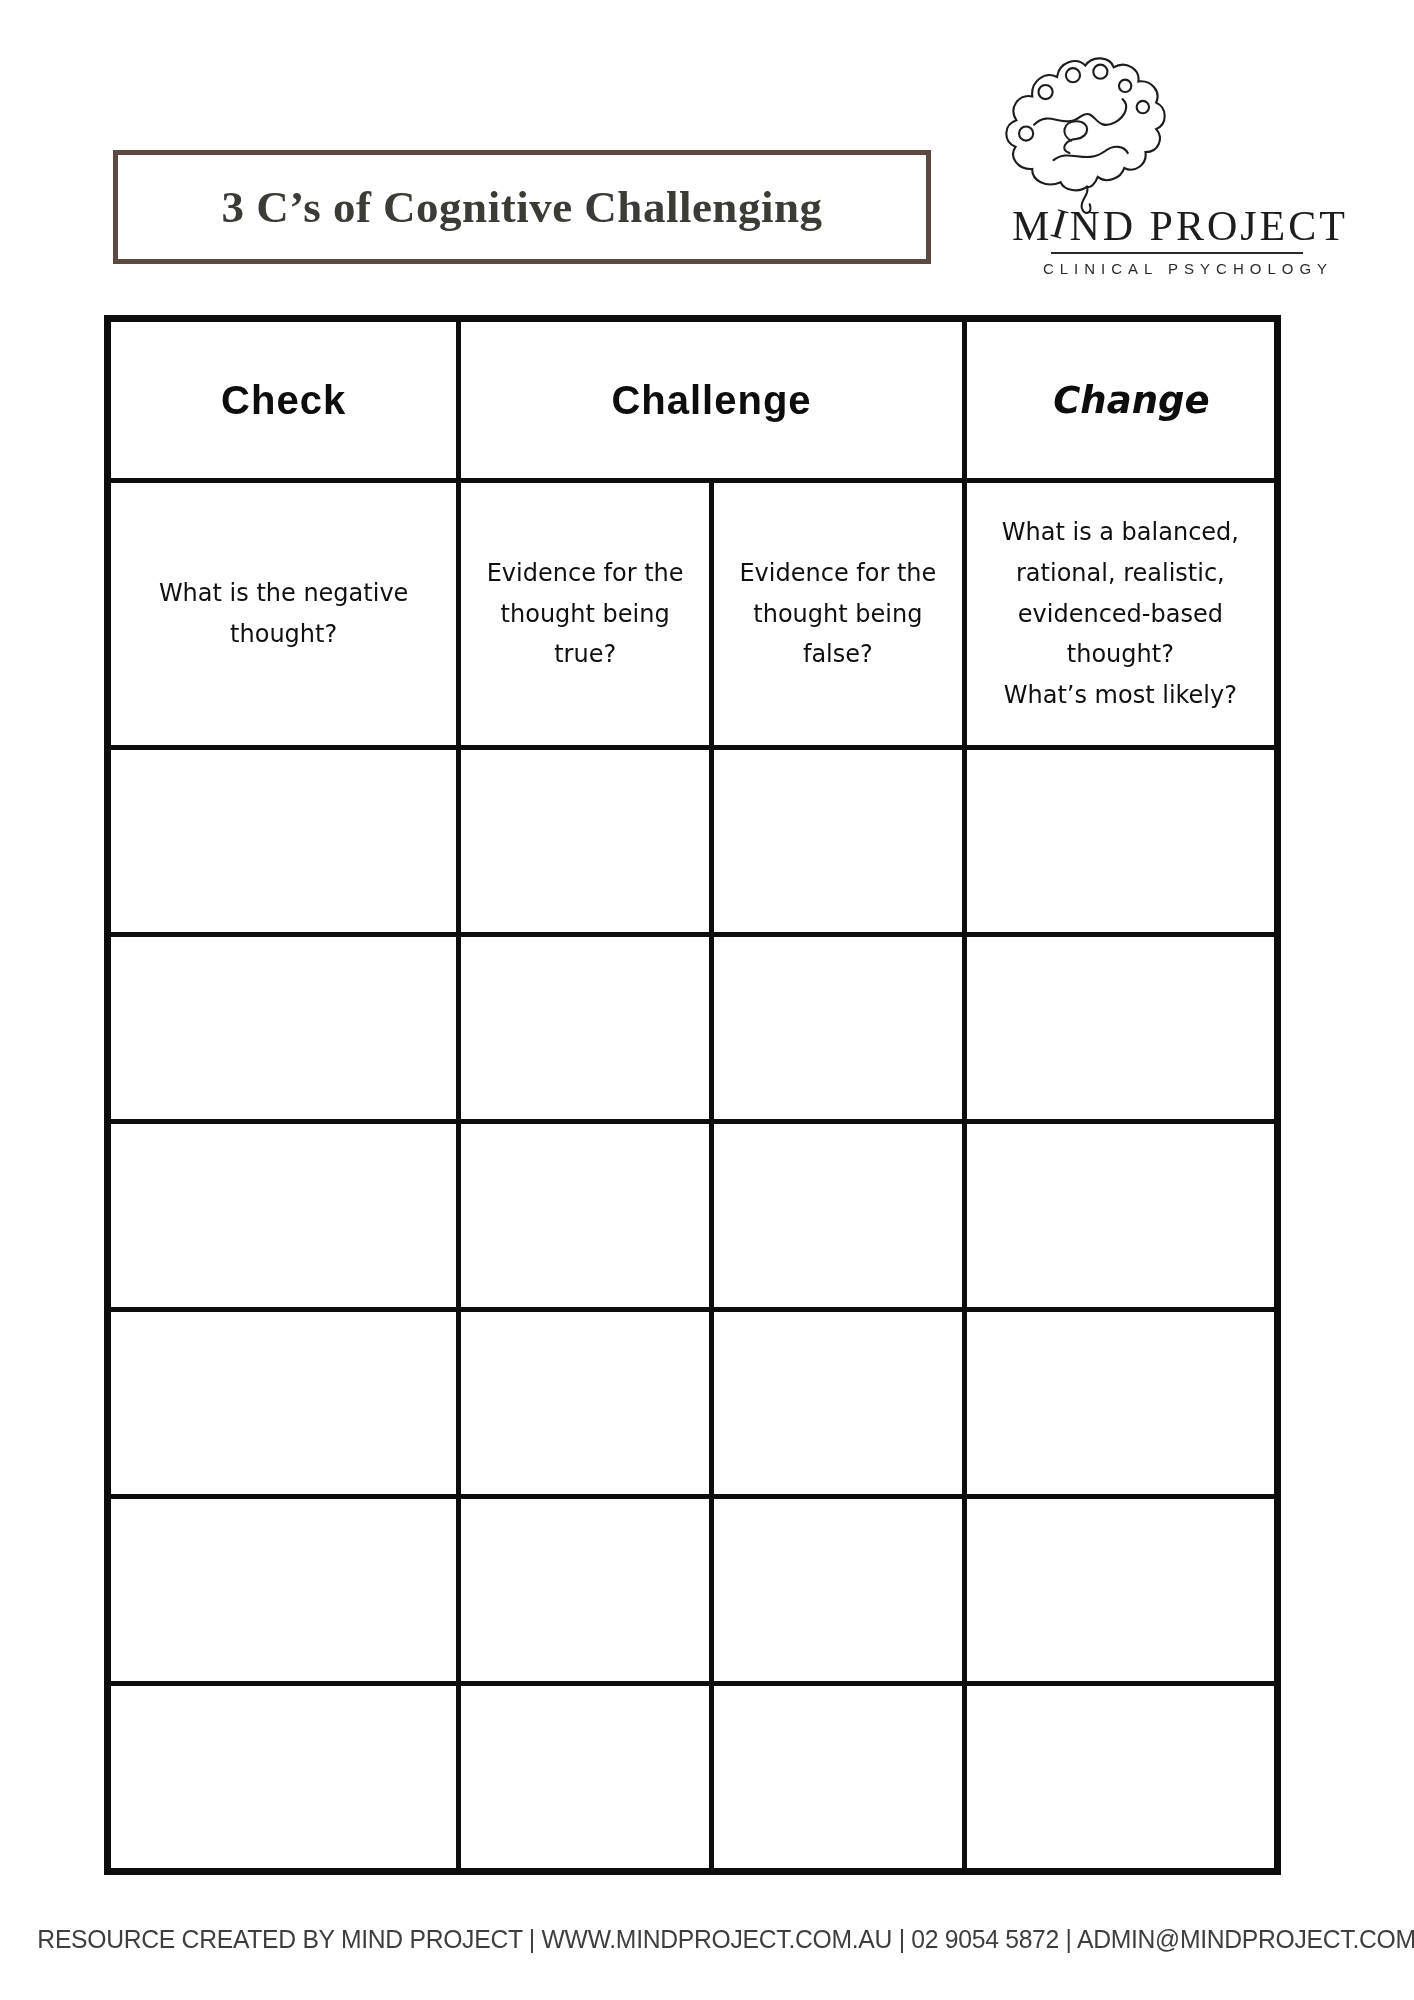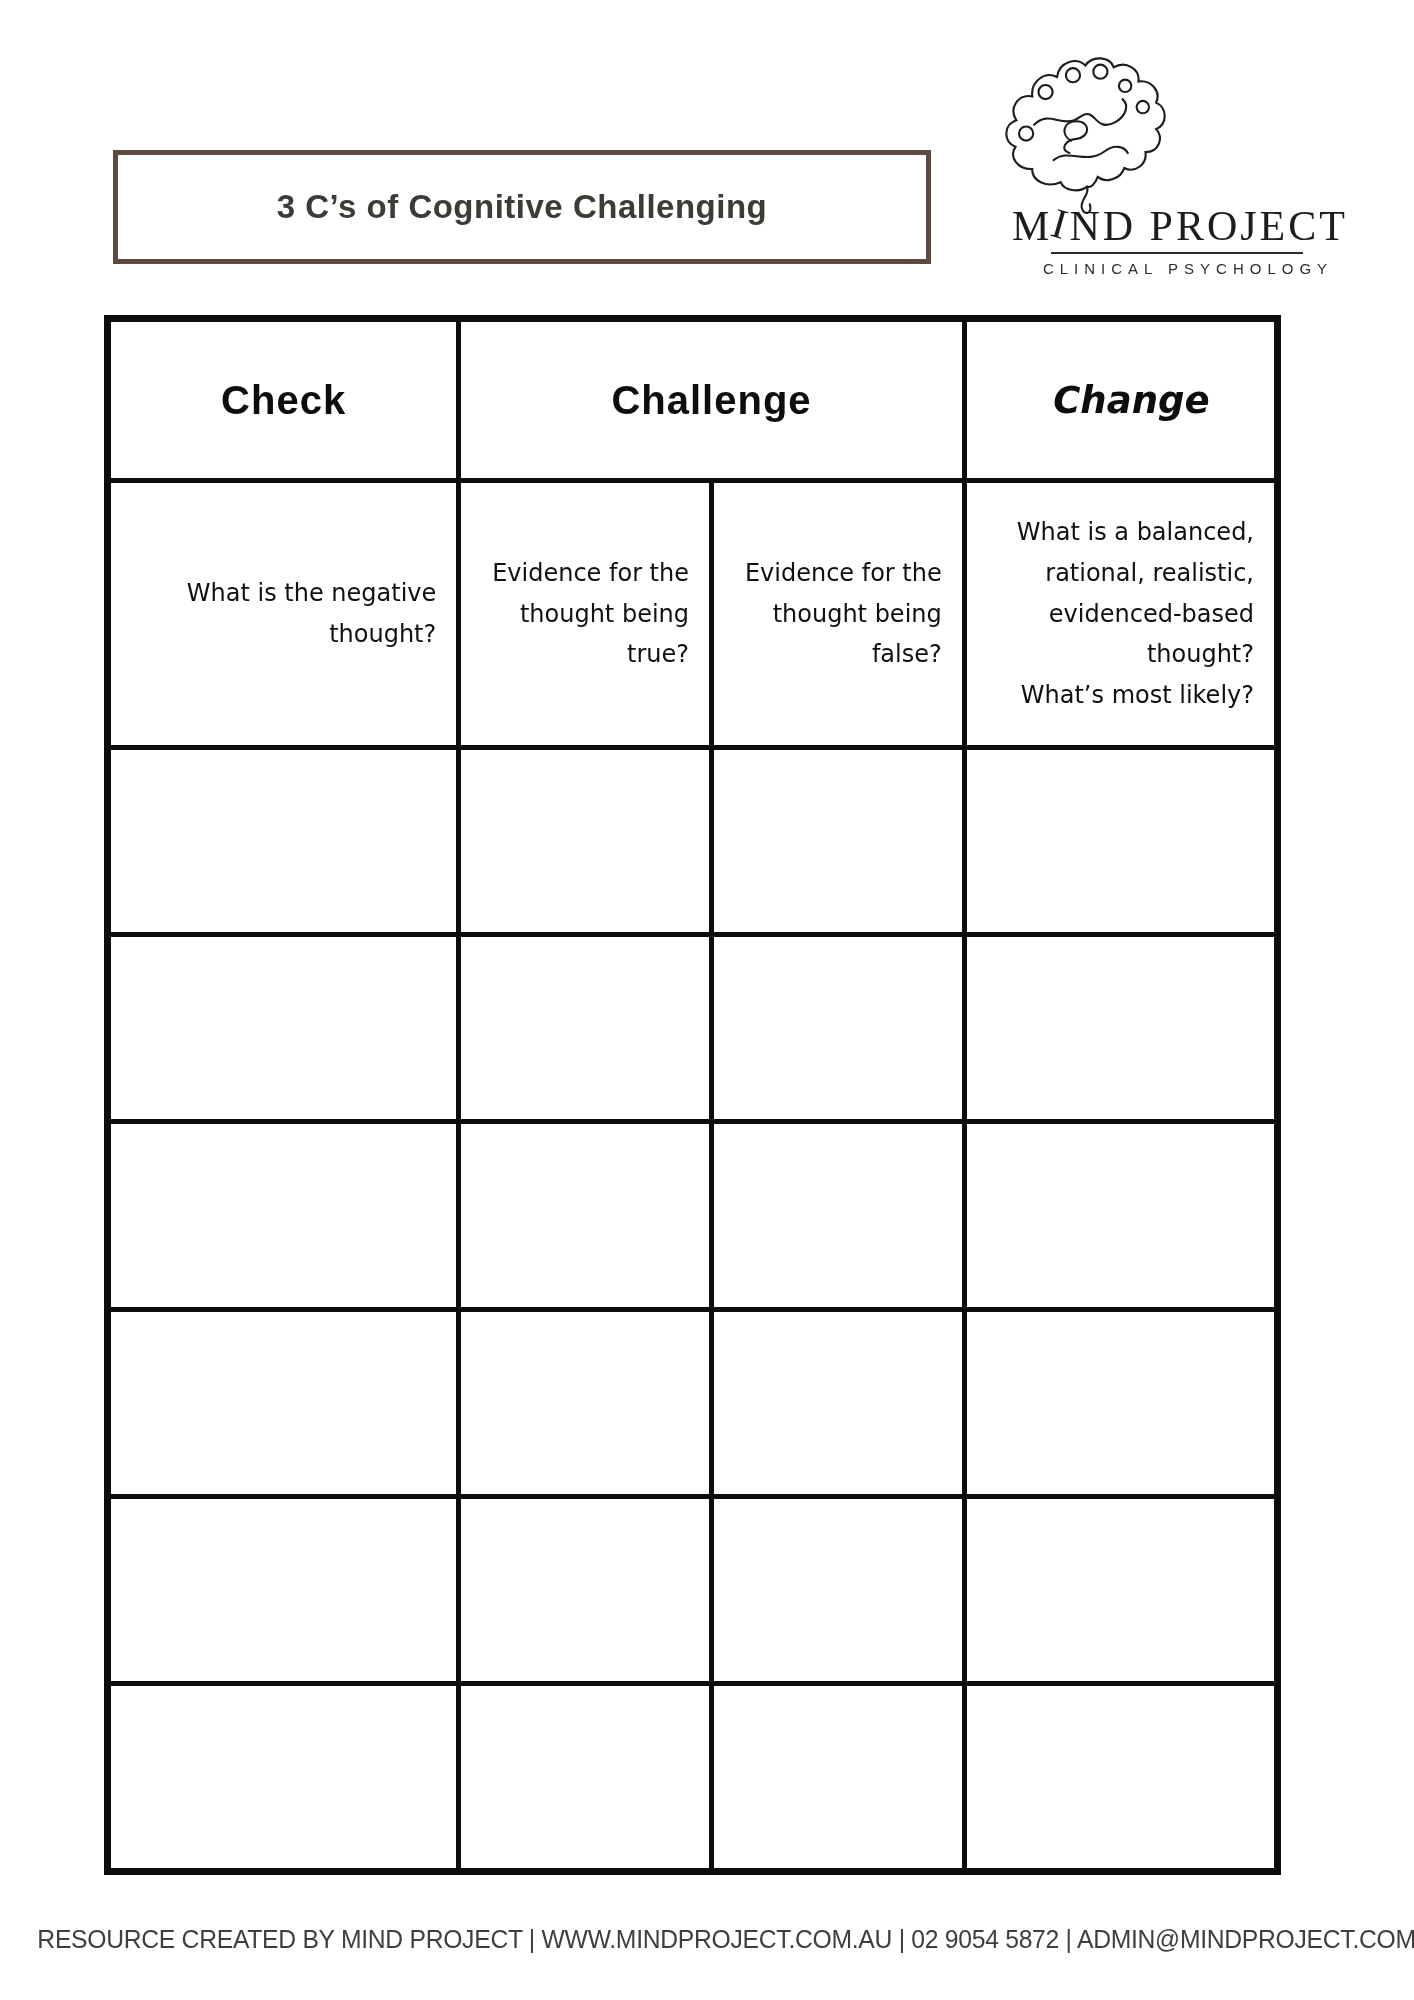--- a/index.html
+++ b/index.html
@@ -3,22 +3,22 @@
 <meta charset="utf-8">
 <style>
   html,body{margin:0;padding:0;background:#ffffff;}
   .page{position:relative;width:1414px;height:2000px;background:#ffffff;overflow:hidden;
         font-family:"Liberation Sans",sans-serif;}
 
   
   .title-box{position:absolute;left:113px;top:150px;width:818px;height:114px;
              border:5px solid #5c4a42;box-sizing:border-box;
              display:flex;align-items:center;justify-content:center;background:#ffffff;}
-  .title-box h1{margin:0;font-size:33px;font-weight:bold;color:#3b3c36;letter-spacing:0.5px;
-                font-family:Liberation Sans, sans-serif;}
+  .title-box h1{margin:0;font-size:45px;font-weight:bold;color:#3b3c36;letter-spacing:0.5px;
+                font-family:Liberation Serif, serif;}
 
   
   .logo{position:absolute;left:985px;top:52px;width:390px;height:235px;}
   .brain-svg{position:absolute;left:5px;top:2px;width:196px;height:168px;}
   .brain-svg path,.brain-svg circle{fill:none;stroke:#1d1d1d;stroke-width:2.4;stroke-linecap:round;}
   .logo-name{position:absolute;left:0;top:150px;width:100%;text-align:center;
              font-family:"Liberation Serif",serif;font-size:42px;color:#1d1d1d;
              letter-spacing:3px;white-space:nowrap;}
   .logo-i{display:inline-block;transform:rotate(16deg) translateY(-2px);font-weight:normal;}
   .logo-rule{position:absolute;left:66px;top:200px;width:252px;height:2px;background:#2b2b2b;}
@@ -32,21 +32,21 @@
             display:grid;gap:5px;
             grid-template-columns:354fr 254fr 254fr 315fr;
             grid-template-rows:156px 262px repeat(6,1fr);}
   .cell{background:#ffffff;}
   .head{display:flex;align-items:center;justify-content:center;
         font-family:"Liberation Sans",sans-serif;font-weight:bold;font-size:40px;
         color:#0d0d0d;letter-spacing:1px;}
   .head-change{font-family:"DejaVu Sans",sans-serif;font-style:italic;font-size:37px;letter-spacing:0;padding-left:22px;}
   .r1{grid-row:1;} .r2{grid-row:2;}
   .c1{grid-column:1;} .c23{grid-column:2 / span 2;} .c2{grid-column:2;} .c3{grid-column:3;} .c4{grid-column:4;}
-  .sub{display:flex;align-items:center;justify-content:center;text-align:right;
+  .sub{display:flex;align-items:center;justify-content:center;text-align:center;
        font-family:"DejaVu Sans",sans-serif;font-size:24px;line-height:1.7;color:#101010;
        padding:10px 20px;box-sizing:border-box;flex-direction:column;}
   .sub .block{width:100%;}
 
   
   .footer{position:absolute;left:0;top:1924px;width:100%;text-align:center;}
   .footer span{display:inline-block;transform:scaleX(0.95);transform-origin:center;
                font-family:"Liberation Sans",sans-serif;font-size:26px;color:#3e3e3e;
                letter-spacing:-0.3px;white-space:nowrap;}
 </style>

